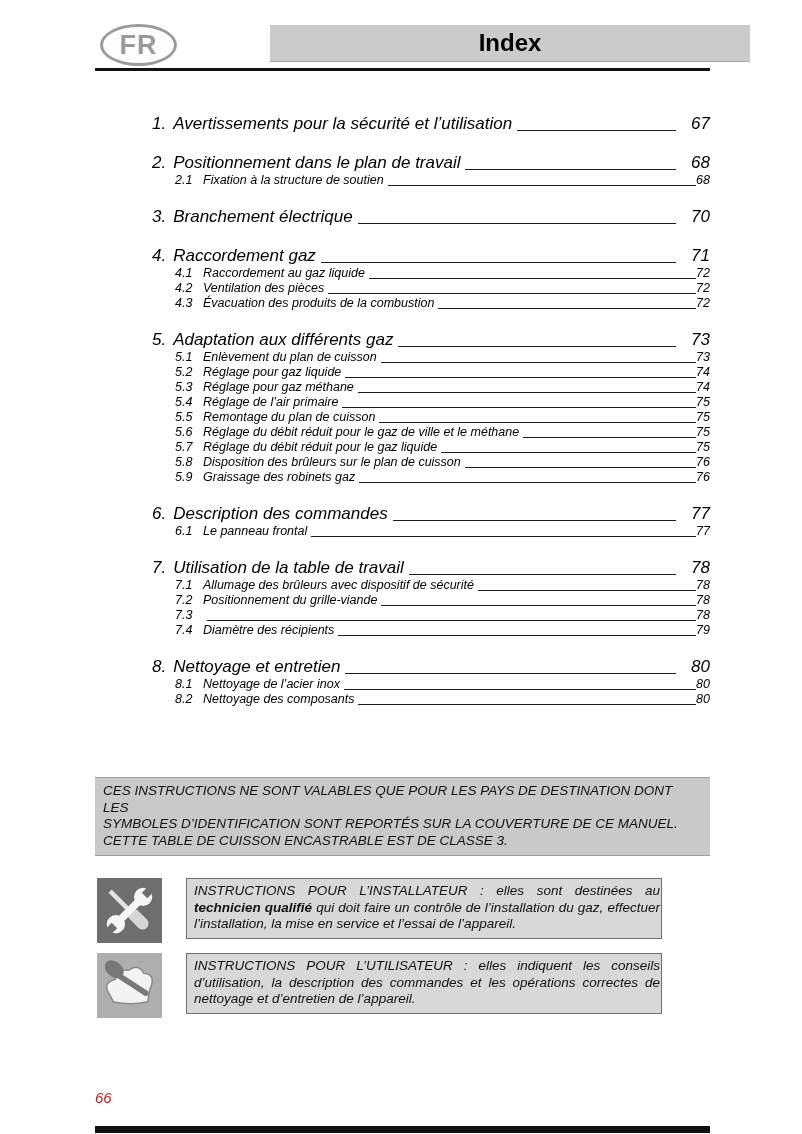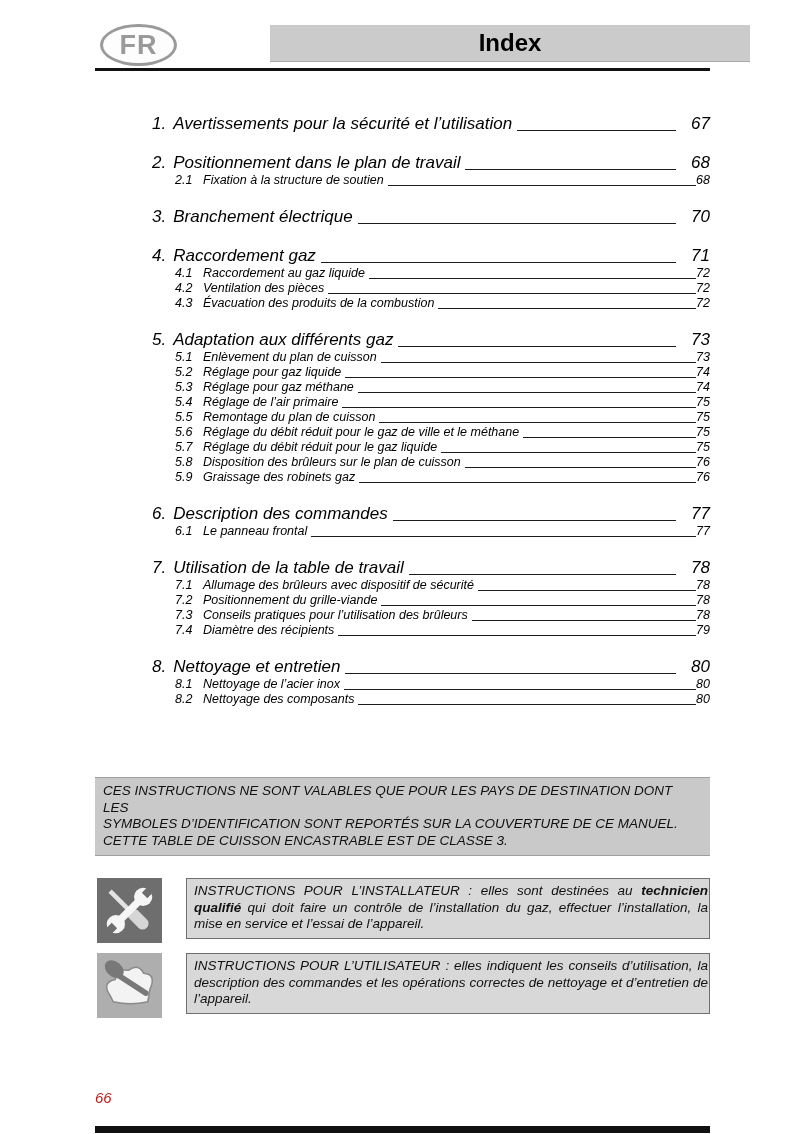--- a/index.html
+++ b/index.html
@@ -33,21 +33,21 @@
   
   .notice { position:absolute; left:95px; top:777px; width:615px; background:#c9c9c9;
     border-top:1px solid #9e9e9e; border-bottom:1px solid #9e9e9e;
     padding:5px 12px 6px 8px; font-style:italic; font-size:13.5px; line-height:16.5px; color:#111; }
 
   
   .instr-row { position:absolute; left:95px; width:615px; display:flex; align-items:flex-start; }
   .instr-row.first { top:878px; }
   .instr-row.second { top:953px; }
   .instr-icon { flex:0 0 auto; width:65px; height:65px; margin-left:2px; }
-  .instr-panel { margin-left:24px; width:524px; background:#d8d8d8; border:1px solid #6f6f6f;
+  .instr-panel { margin-left:24px; width:476px; background:#d8d8d8; border:1px solid #6f6f6f;
     padding:4px 1px 5px 7px; font-style:italic; font-size:13.5px; line-height:16.5px;
     text-align:justify; color:#111; }
   .instr-panel b { font-weight:bold; }
 
   
   .page-number { position:absolute; left:95px; top:1089px; font-style:italic; font-size:15px; color:#b91c1c; }
   .footer-rule { position:absolute; left:95px; top:1126px; width:615px; height:7px; background:#111; }
 </style>
 </head>
 <body>
@@ -209,21 +209,20 @@
           <span class="toc-page">78</span>
         </div>
         <div class="toc-sub">
           <span class="toc-num">7.2</span>
           <span class="toc-title">Positionnement du grille-viande</span>
           <span class="toc-leader"></span>
           <span class="toc-page">78</span>
         </div>
         <div class="toc-sub">
           <span class="toc-num">7.3</span>
-          <span class="toc-title">Conseils pratiques pour l’utilisation des brûleurs</span>
           <span class="toc-leader"></span>
           <span class="toc-page">78</span>
         </div>
         <div class="toc-sub">
           <span class="toc-num">7.4</span>
           <span class="toc-title">Diamètre des récipients</span>
           <span class="toc-leader"></span>
           <span class="toc-page">79</span>
         </div>
       </div>

